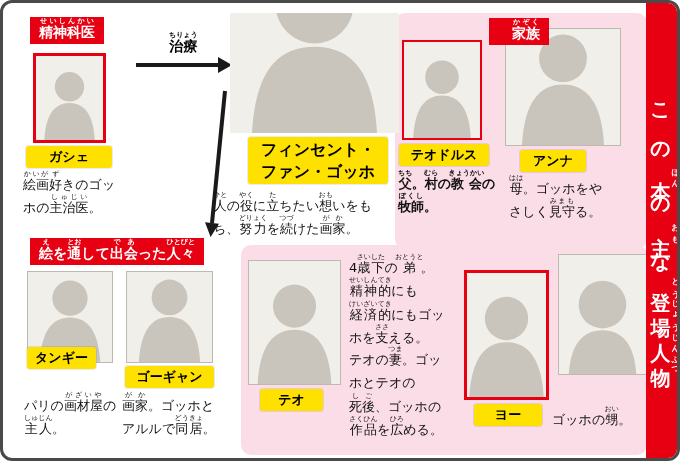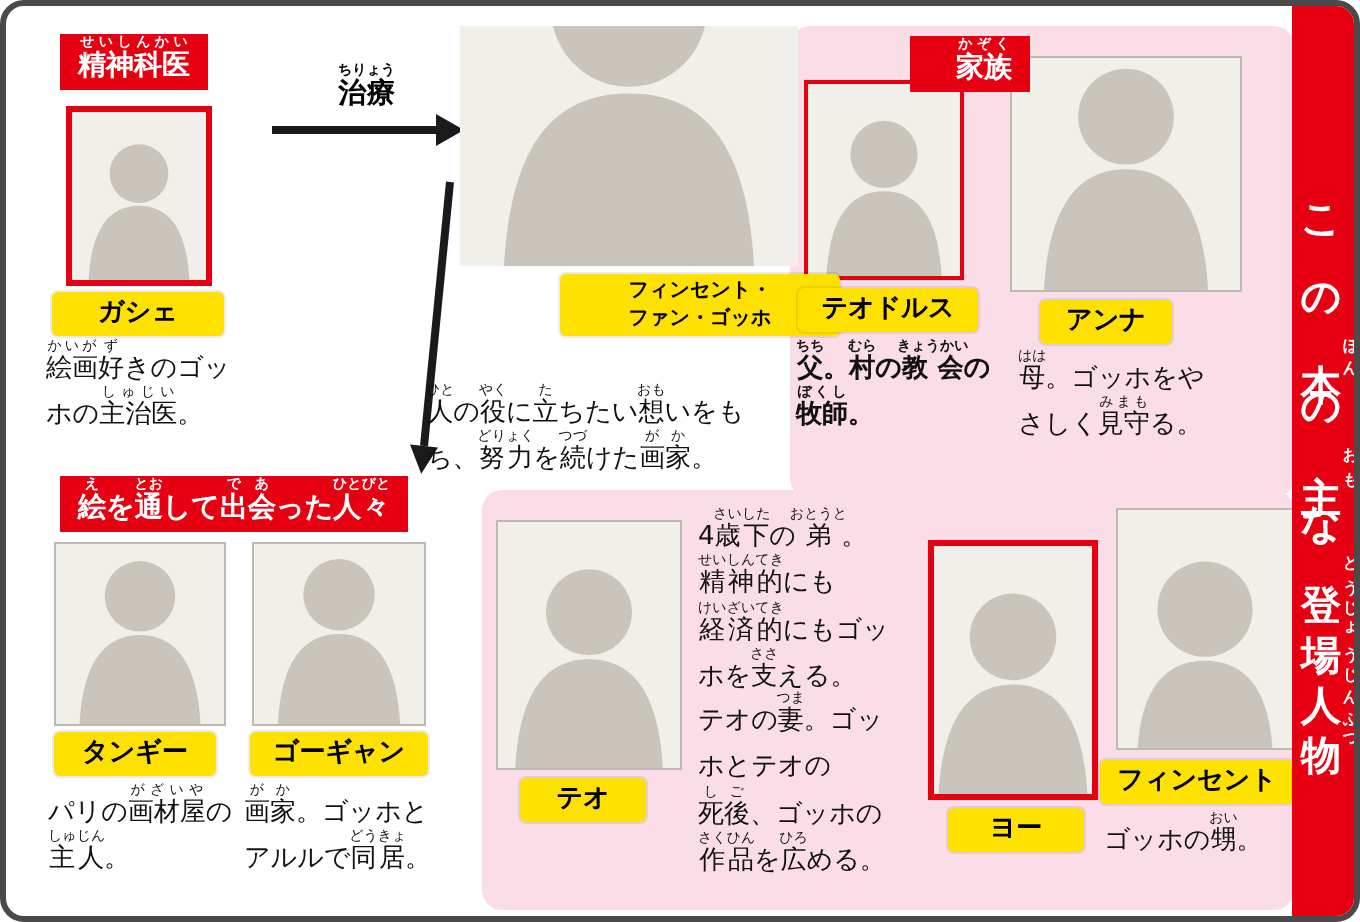--- a/index.html
+++ b/index.html
@@ -41,21 +41,21 @@
   .red-label rt { font-size:7px; letter-spacing:0; }
 
   
   .name-label {
     position:absolute; background:var(--yellow); color:#000;
     font-weight:bold; font-size:13px; line-height:1.35;
     text-align:center; padding:2px 3px; border-radius:3px;
     white-space:pre-line; z-index:3;
     box-shadow:0 0 0 1px rgba(0,0,0,0.08);
   }
-  .gogh-name { font-size:10px;margin-left:32px; }
+  .gogh-name { font-size:16px; }
 
   
   .desc {
     position:absolute; font-size:13px; line-height:1.8; color:#111; z-index:3;
   }
   .desc rt { font-size:7px; letter-spacing:0; }
 
   .relation-label {
     position:absolute; font-weight:bold; color:#000; z-index:3;margin-left:20px;
   }
@@ -87,21 +87,21 @@
   <div class="red-label" style="left:27px; top:14px;"><ruby>精神科医<rt>せいしんかい</rt></ruby></div>
 
   <figure class="portrait frame-red" style="left:30px; top:50px; width:73px; height:90px;">
     <svg viewBox="0 0 100 120" preserveAspectRatio="xMidYMax slice">
       <rect width="100" height="120" fill="#f1efe9"></rect>
       <circle cx="50" cy="44" r="21" fill="#c9c5bc"></circle>
       <path d="M50 67 C29 67 16 83 14 120 L86 120 C84 83 71 67 50 67 Z" fill="#c9c5bc"></path>
     </svg>
   </figure>
   <div class="name-label" style="left:23px; top:143px; width:86px;">ガシェ</div>
-  <p class="desc" style="left:20px; top:167px; width:98px;font-family:Liberation Mono, monospace;"><ruby>絵画<rt>かいが</rt></ruby><ruby>好<rt>ず</rt></ruby>きのゴッホの<ruby>主治医<rt>しゅじい</rt></ruby>。</p>
+  <p class="desc" style="left:20px; top:167px; width:98px;"><ruby>絵画<rt>かいが</rt></ruby><ruby>好<rt>ず</rt></ruby>きのゴッホの<ruby>主治医<rt>しゅじい</rt></ruby>。</p>
 
   <div class="relation-label treatment-label" style="left:146px; top:28px;"><ruby>治療<rt>ちりょう</rt></ruby></div>
   <svg class="arrow" style="left:131px; top:52px;" width="100" height="20">
     <line x1="2" y1="10" x2="84" y2="10" stroke="#1a1a1a" stroke-width="4"></line>
     <polygon points="84,2 98,10 84,18" fill="#1a1a1a"></polygon>
   </svg>
 
   <svg class="arrow" style="left:194px; top:86px;" width="36" height="154">
     <line x1="28" y1="2" x2="15" y2="134" stroke="#1a1a1a" stroke-width="4"></line>
     <polygon points="13.6,147.9 22,134.7 8,133.3" fill="#1a1a1a"></polygon>
@@ -111,21 +111,21 @@
     <svg viewBox="0 0 100 120" preserveAspectRatio="xMidYMax slice">
       <rect width="100" height="120" fill="#f1efe9"></rect>
       <circle cx="50" cy="44" r="23" fill="#c9c5bc"></circle>
       <path d="M50 69 C27 69 15 85 13 120 L87 120 C85 85 73 69 50 69 Z" fill="#c9c5bc"></path>
     </svg>
   </figure>
   <div class="name-label gogh-name" style="left:245px; top:134px; width:140px;">フィンセント・
 ファン・ゴッホ</div>
   <p class="desc" style="left:210px; top:188px; width:166px;"><ruby>人<rt>ひと</rt></ruby>の<ruby>役<rt>やく</rt></ruby>に<ruby>立<rt>た</rt></ruby>ちたい<ruby>想<rt>おも</rt></ruby>いをもち、<ruby>努力<rt>どりょく</rt></ruby>を<ruby>続<rt>つづ</rt></ruby>けた<ruby>画家<rt>がか</rt></ruby>。</p>
 
-  <div class="red-label" style="left:452px; top:15px;padding-left:23px;"><ruby>家族<rt>かぞく</rt></ruby></div>
+  <div class="red-label" style="left:486px; top:15px;padding-left:23px;"><ruby>家族<rt>かぞく</rt></ruby></div>
 
   <figure class="portrait frame-red-thin" style="left:399px; top:37px; width:80px; height:100px;">
     <svg viewBox="0 0 100 120" preserveAspectRatio="xMidYMax slice">
       <rect width="100" height="120" fill="#f1efe9"></rect>
       <circle cx="50" cy="44" r="21" fill="#c9c5bc"></circle>
       <path d="M50 67 C29 67 16 83 14 120 L86 120 C84 83 71 67 50 67 Z" fill="#c9c5bc"></path>
     </svg>
   </figure>
   <div class="name-label" style="left:396px; top:141px; width:90px;">テオドルス</div>
   <p class="desc" style="left:395px; top:166px; width:98px;font-weight:bold;"><ruby>父<rt>ちち</rt></ruby>。<ruby>村<rt>むら</rt></ruby>の<ruby>教会<rt>きょうかい</rt></ruby>の<ruby>牧師<rt>ぼくし</rt></ruby>。</p>
@@ -142,21 +142,21 @@
 
   <div class="red-label" style="left:27px; top:235px;"><ruby>絵<rt>え</rt></ruby>を<ruby>通<rt>とお</rt></ruby>して<ruby>出会<rt>であ</rt></ruby>った<ruby>人々<rt>ひとびと</rt></ruby></div>
 
   <figure class="portrait frame-plain" style="left:24px; top:268px; width:86px; height:92px;">
     <svg viewBox="0 0 100 120" preserveAspectRatio="xMidYMax slice">
       <rect width="100" height="120" fill="#f1efe9"></rect>
       <circle cx="50" cy="44" r="21" fill="#c9c5bc"></circle>
       <path d="M50 67 C29 67 16 83 14 120 L86 120 C84 83 71 67 50 67 Z" fill="#c9c5bc"></path>
     </svg>
   </figure>
-  <div class="name-label" style="left:24px; top:363px; width:81px;">タンギー</div>
+  <div class="name-label" style="left:24px; top:344px; width:69px;">タンギー</div>
   <p class="desc" style="left:21px; top:388px; width:98px;">パリの<ruby>画材屋<rt>がざいや</rt></ruby>の<ruby>主人<rt>しゅじん</rt></ruby>。</p>
 
   <figure class="portrait frame-plain" style="left:123px; top:268px; width:87px; height:92px;">
     <svg viewBox="0 0 100 120" preserveAspectRatio="xMidYMax slice">
       <rect width="100" height="120" fill="#f1efe9"></rect>
       <circle cx="50" cy="44" r="21" fill="#c9c5bc"></circle>
       <path d="M50 67 C29 67 16 83 14 120 L86 120 C84 83 71 67 50 67 Z" fill="#c9c5bc"></path>
     </svg>
   </figure>
   <div class="name-label" style="left:122px; top:363px; width:89px;">ゴーギャン</div>
@@ -182,16 +182,15 @@
   </figure>
   <div class="name-label" style="left:471px; top:401px; width:68px;">ヨー</div>
 
   <figure class="portrait frame-plain" style="left:555px; top:251px; width:89px; height:121px;">
     <svg viewBox="0 0 100 120" preserveAspectRatio="xMidYMax slice">
       <rect width="100" height="120" fill="#f1efe9"></rect>
       <circle cx="50" cy="50" r="24" fill="#c9c5bc"></circle>
       <path d="M50 76 C30 76 18 90 16 120 L84 120 C82 90 70 76 50 76 Z" fill="#c9c5bc"></path>
     </svg>
   </figure>
-  <div class="name-label" style="left:547px; top:377px; width:97px;">フィンセント</div>
   <p class="desc" style="left:549px; top:402px; width:98px;">ゴッホの<ruby>甥<rt>おい</rt></ruby>。</p>
 
 </div>
 
 </body></html>

